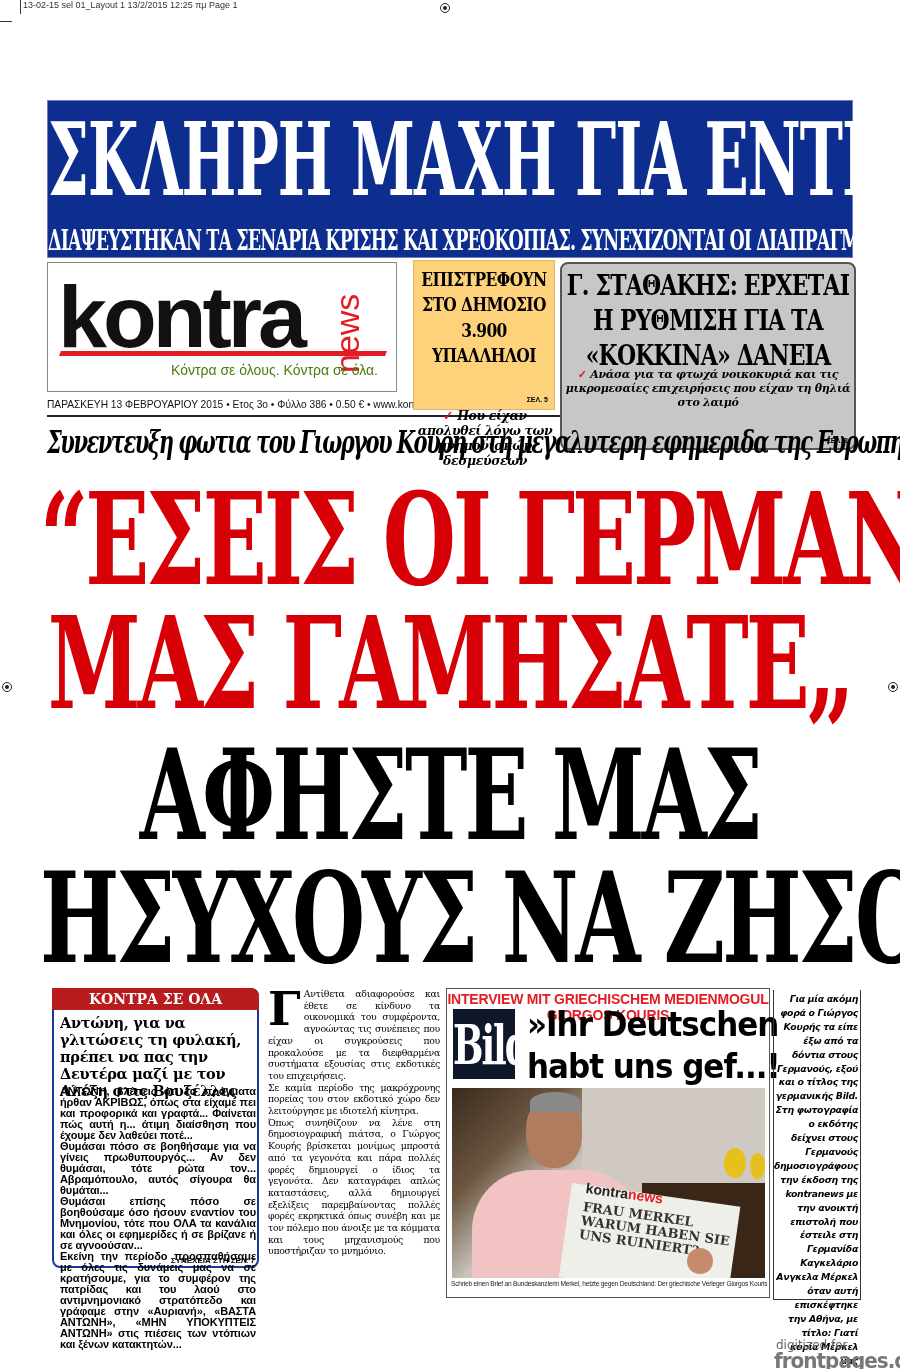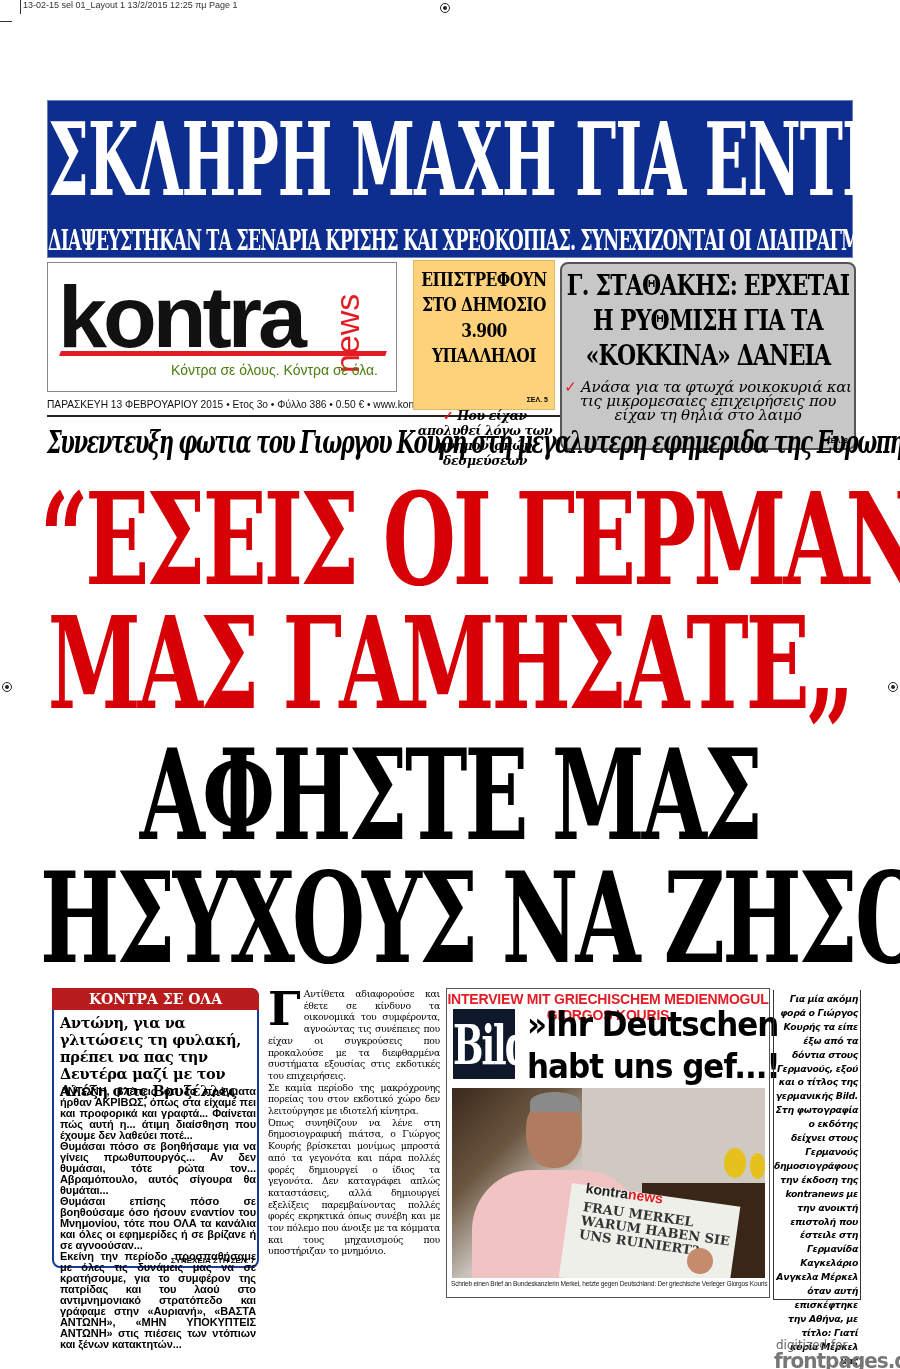--- a/index.html
+++ b/index.html
@@ -42,22 +42,22 @@
   .ybox-sub { left:2px; top:100px; width:138px; font-family:"DejaVu Serif", serif; font-style:italic; font-weight:bold;
     font-size:12.5px; line-height:15px; letter-spacing:-0.4px;margin-top:47px; }
   .check { color:#e31b23; font-style:normal; }
   .sel { font-size:7px; font-weight:bold; font-style:normal; font-family:"Liberation Sans", sans-serif; }
   .ybox-sel { right:6px; bottom:6px; }
 
   
   .gbox { left:560px; top:262px; width:296px; height:188px; background:#c7c7c7; border:2px solid #555; border-radius:8px; box-sizing:border-box; text-align:center; }
   .gbox-title { left:0; top:3px; width:100%; font-family:"DejaVu Serif", serif; font-weight:bold; font-size:22px;
     line-height:28px; transform:scaleY(1.25); transform-origin:top center; letter-spacing:-0.8px; }
-  .gbox-sub { left:0; top:116px; width:100%; font-family:"DejaVu Serif", serif; font-style:italic; font-weight:normal;
-    font-size:15px; line-height:14px; letter-spacing:-0.3px; }
+  .gbox-sub { left:0; top:104px; width:100%; font-family:"DejaVu Serif", serif; font-style:italic; font-weight:bold;
+    font-size:11px; line-height:14px; letter-spacing:-0.3px; }
   .gbox-sel { right:6px; bottom:4px; }
 
   
   .kicker { left:47px; top:423px; width:806px; text-align:center; font-family:"DejaVu Serif", serif; font-style:italic;
     font-weight:bold; font-size:21px; letter-spacing:-1.5px; transform:scaleY(1.5); transform-origin:top center; white-space:nowrap; }
   .head-red { left:40px; width:820px; text-align:center; color:#d70007; font-family:"DejaVu Serif", serif; font-weight:bold;
     font-size:84px; line-height:84px; letter-spacing:-3px; transform:scaleY(1.52); transform-origin:top center; white-space:nowrap; }
   .head-black { left:40px; width:820px; text-align:center; color:#000; font-family:"DejaVu Serif", serif; font-weight:bold;
     font-size:84px; line-height:84px; letter-spacing:-3px; transform:scaleY(1.5); transform-origin:top center; white-space:nowrap; }
 

